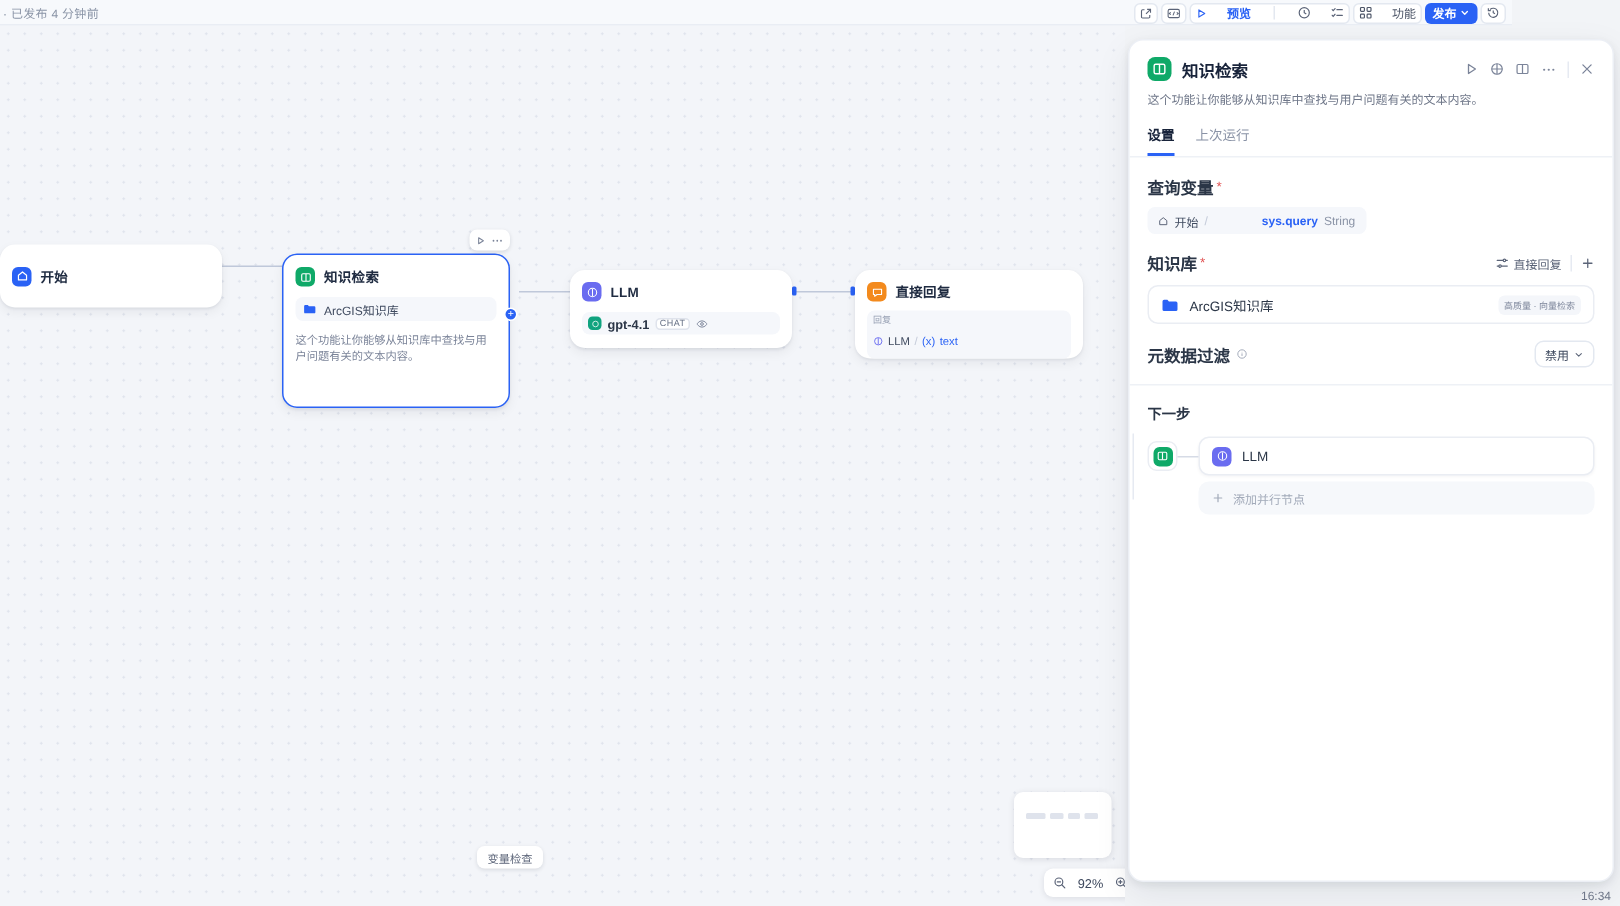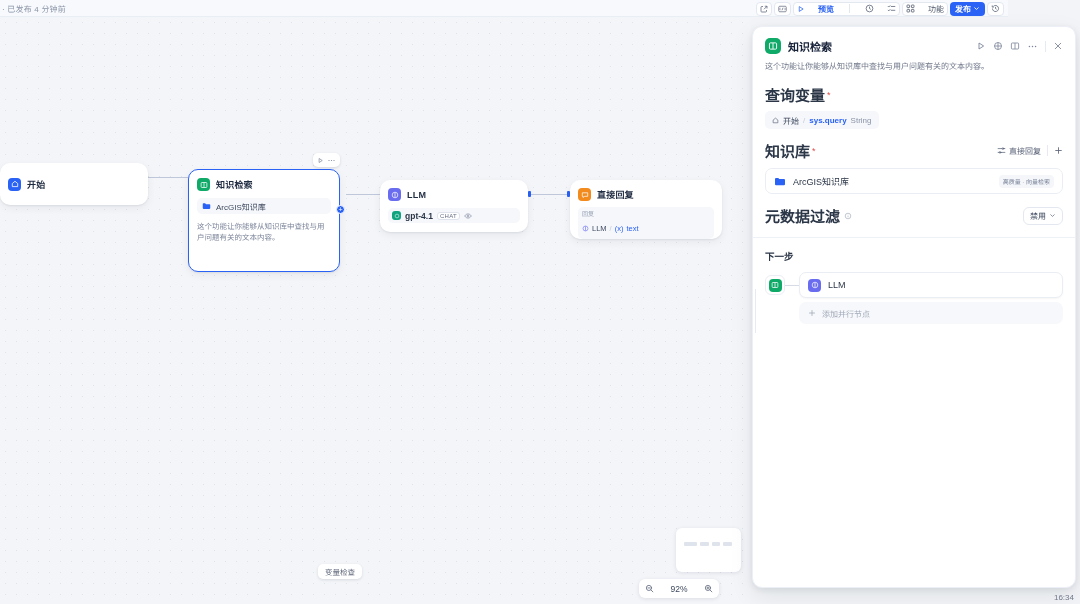--- a/index.html
+++ b/index.html
@@ -137,21 +137,21 @@
     display: flex; align-items: center; padding: 0 7px;
     font-size: 7.5px; color: #5b6478; white-space: nowrap;
   }
   .minimap {
     position: absolute; left: 676px; top: 511px; width: 65px; height: 44px;
     background: #fff; border-radius: 6px; box-shadow: 0 1px 4px rgba(16,24,40,.1);
     padding: 6px;
   }
   .mm-bar { position: absolute; height: 4px; background: #dfe3ec; border-radius: 1px; }
   .zoombar {
-    position: absolute; left: 639px; top: 562px; width: 80px; height: 19px;
+    position: absolute; left: 696px; top: 562px; width: 62px; height: 19px;
     background: #fff; border-radius: 6px; box-shadow: 0 1px 4px rgba(16,24,40,.1);
     display: flex; align-items: center; justify-content: space-between;
     padding: 0 6px; color: #5b6478;
   }
   .zoom-pct { font-size: 8.5px; color: #3f4a5f; }
 
   
   .panel {
     position: absolute; top: 26px; right: 4px; width: 324px; height: 562px;
     background: #fff; border-radius: 10px;
@@ -169,33 +169,33 @@
   }
   .p-tabs {
     display: flex; gap: 14px; padding: 10px 12px 0 12px;
     border-bottom: 1px solid #eef1f6;
   }
   .p-tab { font-size: 9px; color: #8a93a6; padding-bottom: 6px; }
   .p-tab.active { color: #18233a; font-weight: bold; border-bottom: 2px solid #2a62f5; }
 
   .sect { padding: 11px 12px 0 12px; }
   .sect-head { display: flex; align-items: center; }
-  .sect-label { font-size: 15px; font-weight: bold; color: #2b3647; }
+  .sect-label { font-size: 11px; font-weight: bold; color: #2b3647; }
   .req { color: #e04f4f; font-size: 9px; margin-left: 2px; }
   .sect-actions { margin-left: auto; display: flex; align-items: center; gap: 6px; }
   .sect-action {
     display: flex; align-items: center; gap: 3px; font-size: 8px; color: #5b6478;
   }
 
   .var-pill {
     margin-top: 6px; height: 18px; background: #f5f7fb; border-radius: 5px;
     display: inline-flex; align-items: center; gap: 4px; padding: 0 7px;
     font-size: 8px; color: #3f4a5f;
   }
-  .var-pill .blue { color: #2a62f5; font-weight: bold; }
+  .var-pill .blue { color: #2a62f5; font-weight: bold; margin-left: 32px; }
   .var-pill .type { color: #8a93a6; }
   .var-pill .slash { color: #c3cad8; }
 
   .kb-item {
     margin-top: 7px; height: 26px; border: 1px solid #eaedf3; border-radius: 7px;
     display: flex; align-items: center; padding: 0 8px; gap: 7px;
   }
   .kb-name { font-size: 9px; color: #2b3647; }
   .kb-badge {
     margin-left: auto; font-size: 6px; color: #7b8499; background: #f4f6fa;
@@ -505,20 +505,24 @@
       <span>
         <svg width="10" height="10" viewBox="0 0 16 16" fill="none" stroke="#7b8499" stroke-width="1.4" stroke-linecap="round">
           <path d="M3.6 3.6 12.4 12.4M12.4 3.6 3.6 12.4"></path>
         </svg>
       </span>
     </span>
   </div>
 
   <div class="p-desc">这个功能让你能够从知识库中查找与用户问题有关的文本内容。</div>
 
+  <div class="p-tabs">
+    <div class="p-tab active">设置</div>
+    <div class="p-tab">上次运行</div>
+  </div>
 
   <div class="sect">
     <div class="sect-head">
       <span class="sect-label">查询变量</span>
       <span class="req">*</span>
     </div>
     <div class="var-pill">
       <span>
         <svg width="7" height="7" viewBox="0 0 16 16" fill="none" stroke="#5b6478" stroke-width="1.5" stroke-linejoin="round">
           <path d="M2.6 7 8 2.6 13.4 7v6.2H2.6z"></path>

